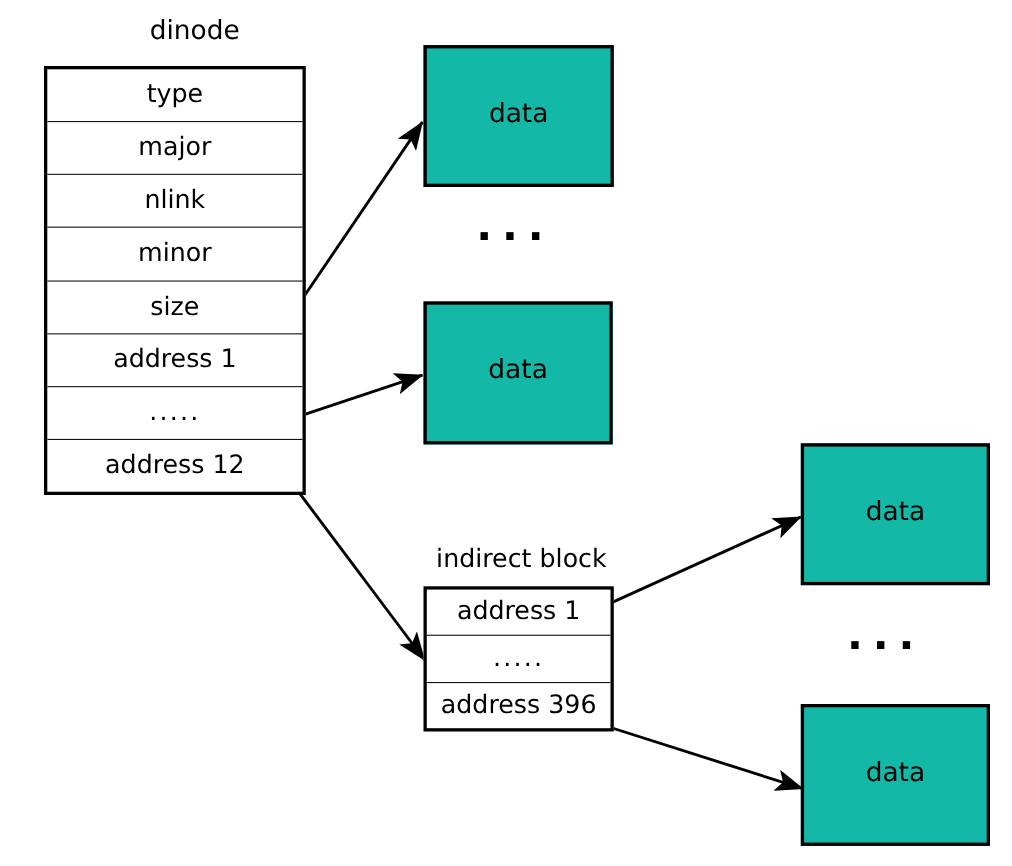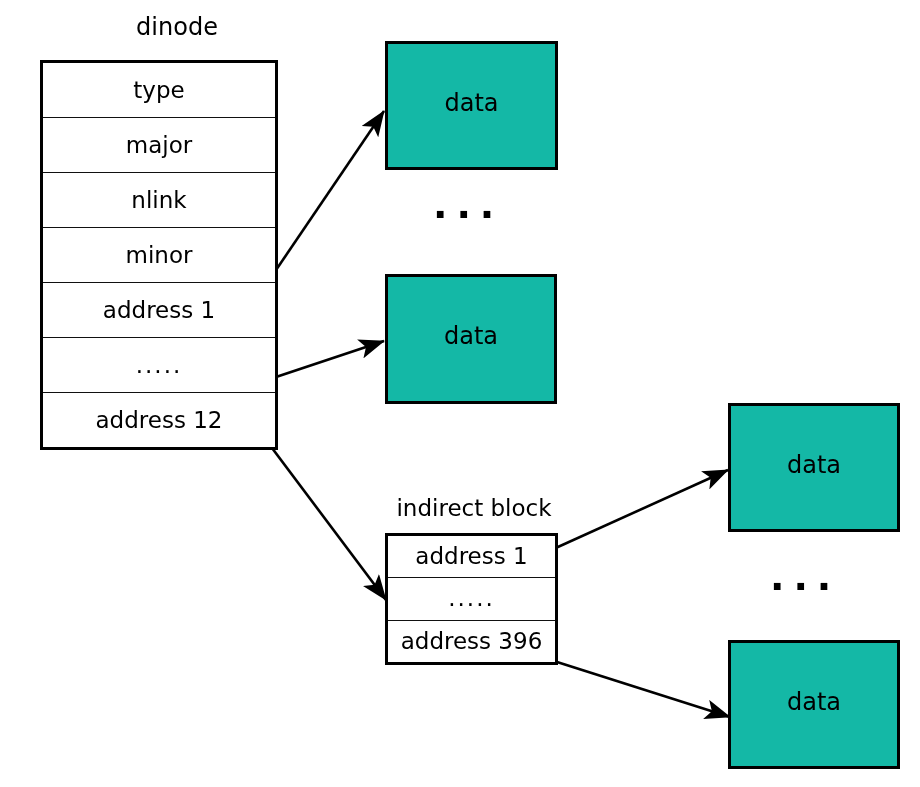--- a/index.html
+++ b/index.html
@@ -96,20 +96,21 @@
     </g>
   </svg>
 
   <div class="title" style="left:51px; top:14px; width:252px;">dinode</div>
 
   <div class="tbl" style="left:40px; top:60px; width:238px; height:390px;">
     <div class="cell">type</div>
     <div class="cell">major</div>
     <div class="cell">nlink</div>
     <div class="cell">minor</div>
+    <div class="cell">size</div>
     <div class="cell">address 1</div>
     <div class="cell dots-row">.....</div>
     <div class="cell">address 12</div>
   </div>
 
   <div class="databox" style="left:385px; top:41px;  width:173px; height:129px;">data</div>
 
   <div class="ellipsis" style="left:433px; top:186px;">...</div>
 
   <div class="databox" style="left:385px; top:274px; width:172px; height:130px;">data</div>

